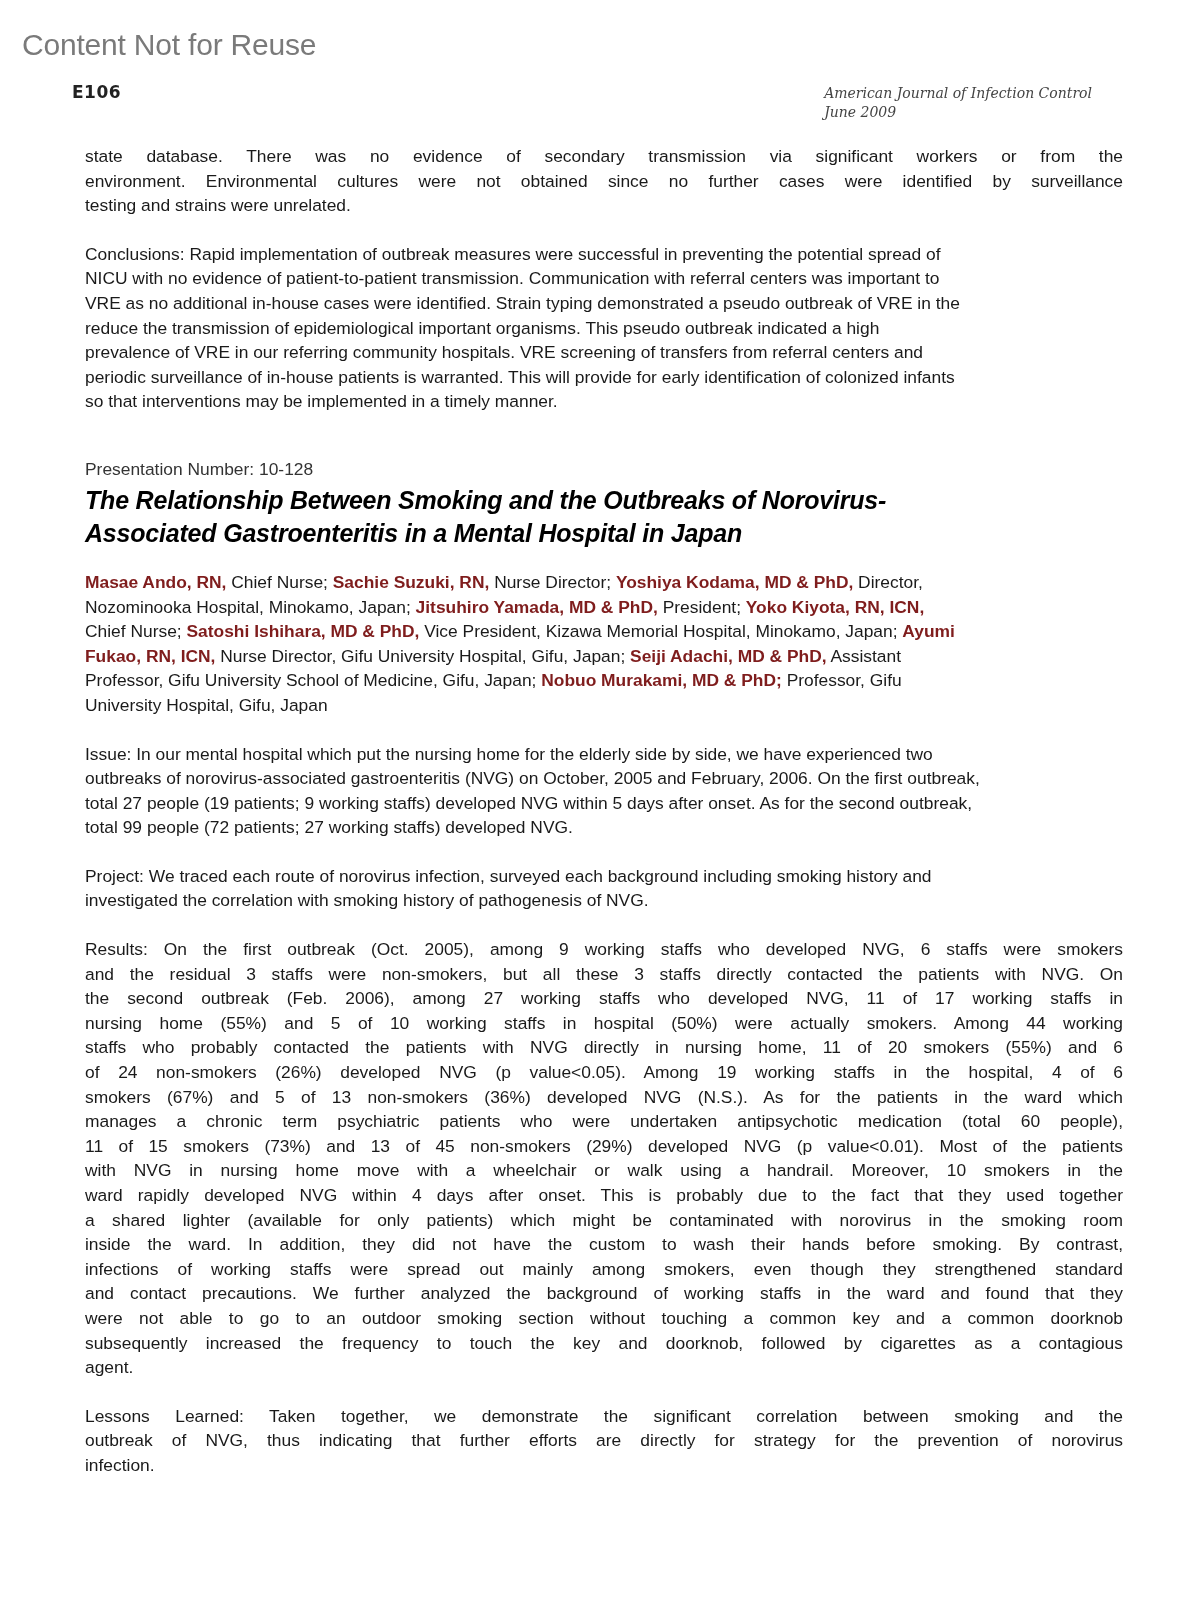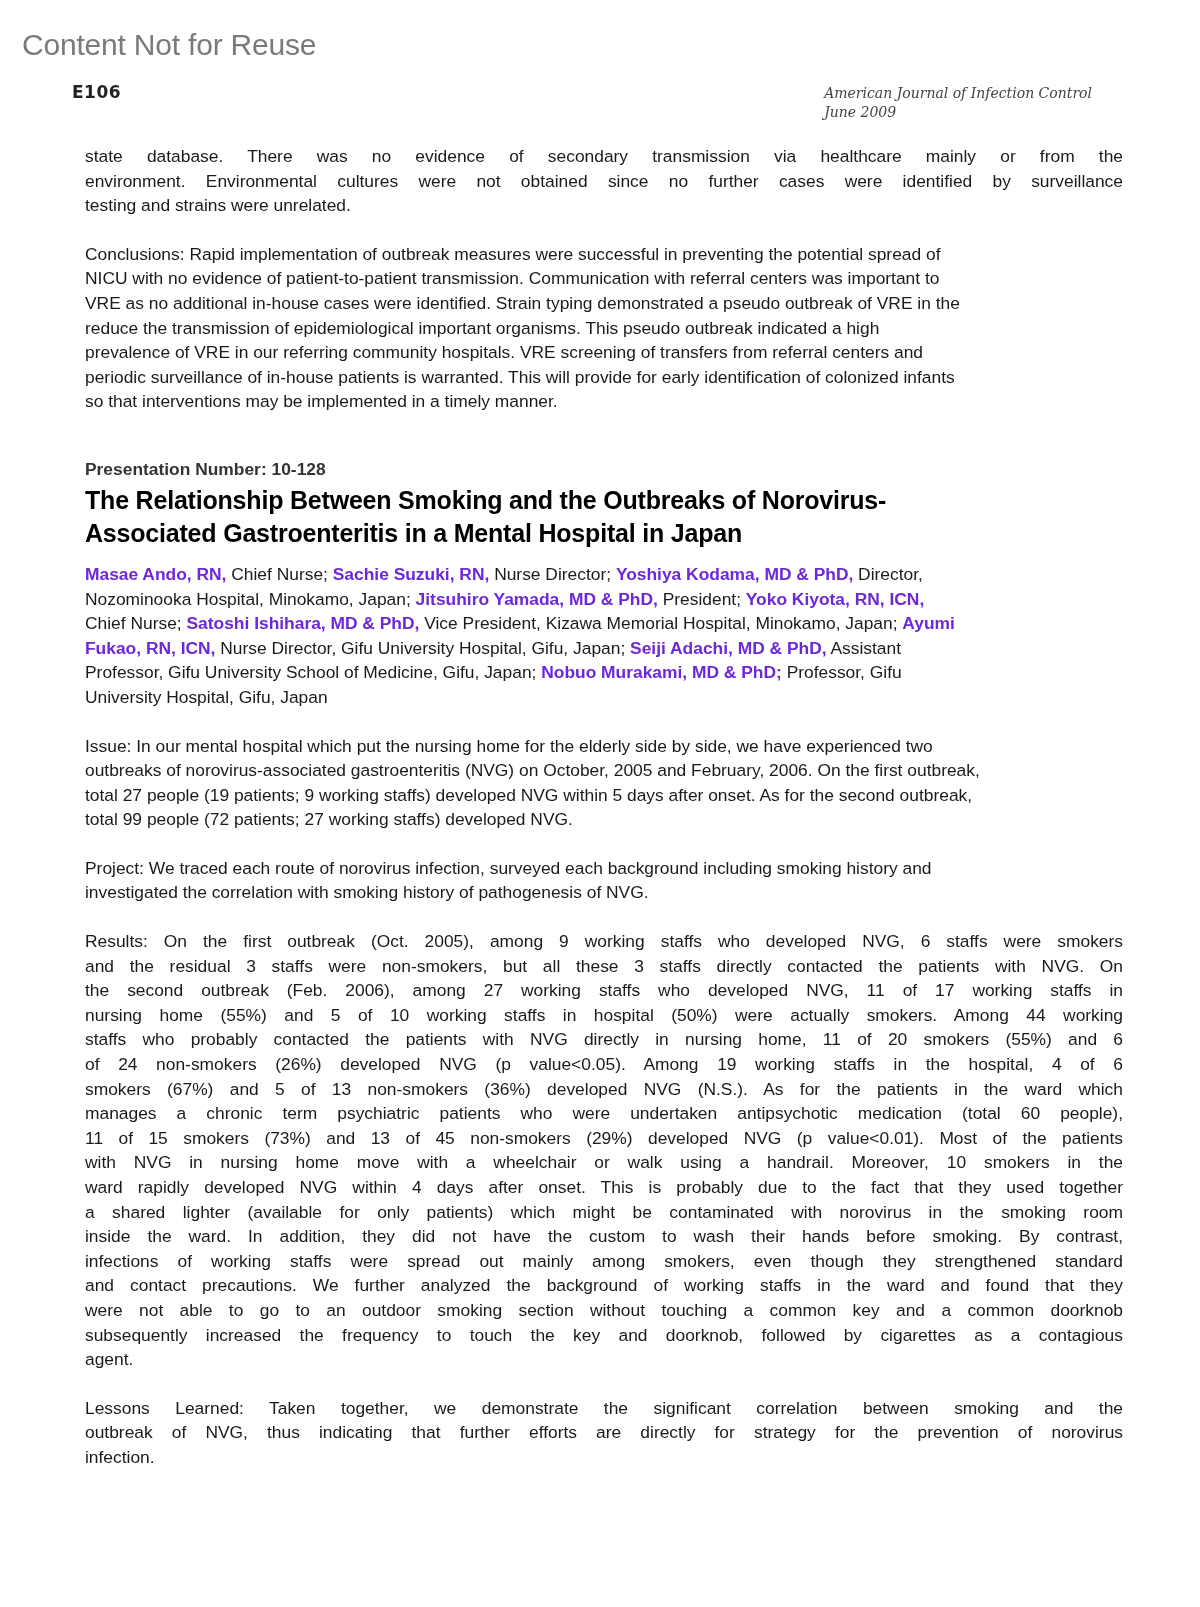--- a/index.html
+++ b/index.html
@@ -67,48 +67,48 @@
       white-space: normal;
     }
     .justify .line.last {
       text-align-last: left;
     }
     .gap { height: 24px; }
     .pres-num {
       font-size: 17.4px;
       color: #333;
       margin-top: 0;
-      font-weight: bold;
     }
     .title {
       font-size: 25px;
       font-weight: bold;
       line-height: 33px;
       color: #000;
-      margin: 4px 0 12px 0;
+      margin: 4px 0 20px 0;
       letter-spacing: -0.2px;
+      font-style: italic;
     }
-    .authors b { color: #6d28d9; margin-top: 48px; }
+    .authors b { color: #7f1d1d; margin-top: 48px; }
   </style>
 </head>
 <body>
 
 <div class="watermark">Content Not for Reuse</div>
 
 <div class="page-num">E106</div>
 
 <div class="journal">
   <div>American Journal of Infection Control</div>
   <div>June 2009</div>
 </div>
 
 <div class="content">
 
   <p class="para justify">
-      <span class="line">state database. There was no evidence of secondary transmission via healthcare mainly or from the</span>
+      <span class="line">state database. There was no evidence of secondary transmission via significant workers or from the</span>
       <span class="line">environment. Environmental cultures were not obtained since no further cases were identified by surveillance</span>
       <span class="line last">testing and strains were unrelated.</span>
     </p>
 
   <div class="gap"></div>
 
   <p class="para">
       <span class="line">Conclusions: Rapid implementation of outbreak measures were successful in preventing the potential spread of</span>
       <span class="line">NICU with no evidence of patient-to-patient transmission. Communication with referral centers was important to</span>
       <span class="line">VRE as no additional in-house cases were identified. Strain typing demonstrated a pseudo outbreak of VRE in the</span>

